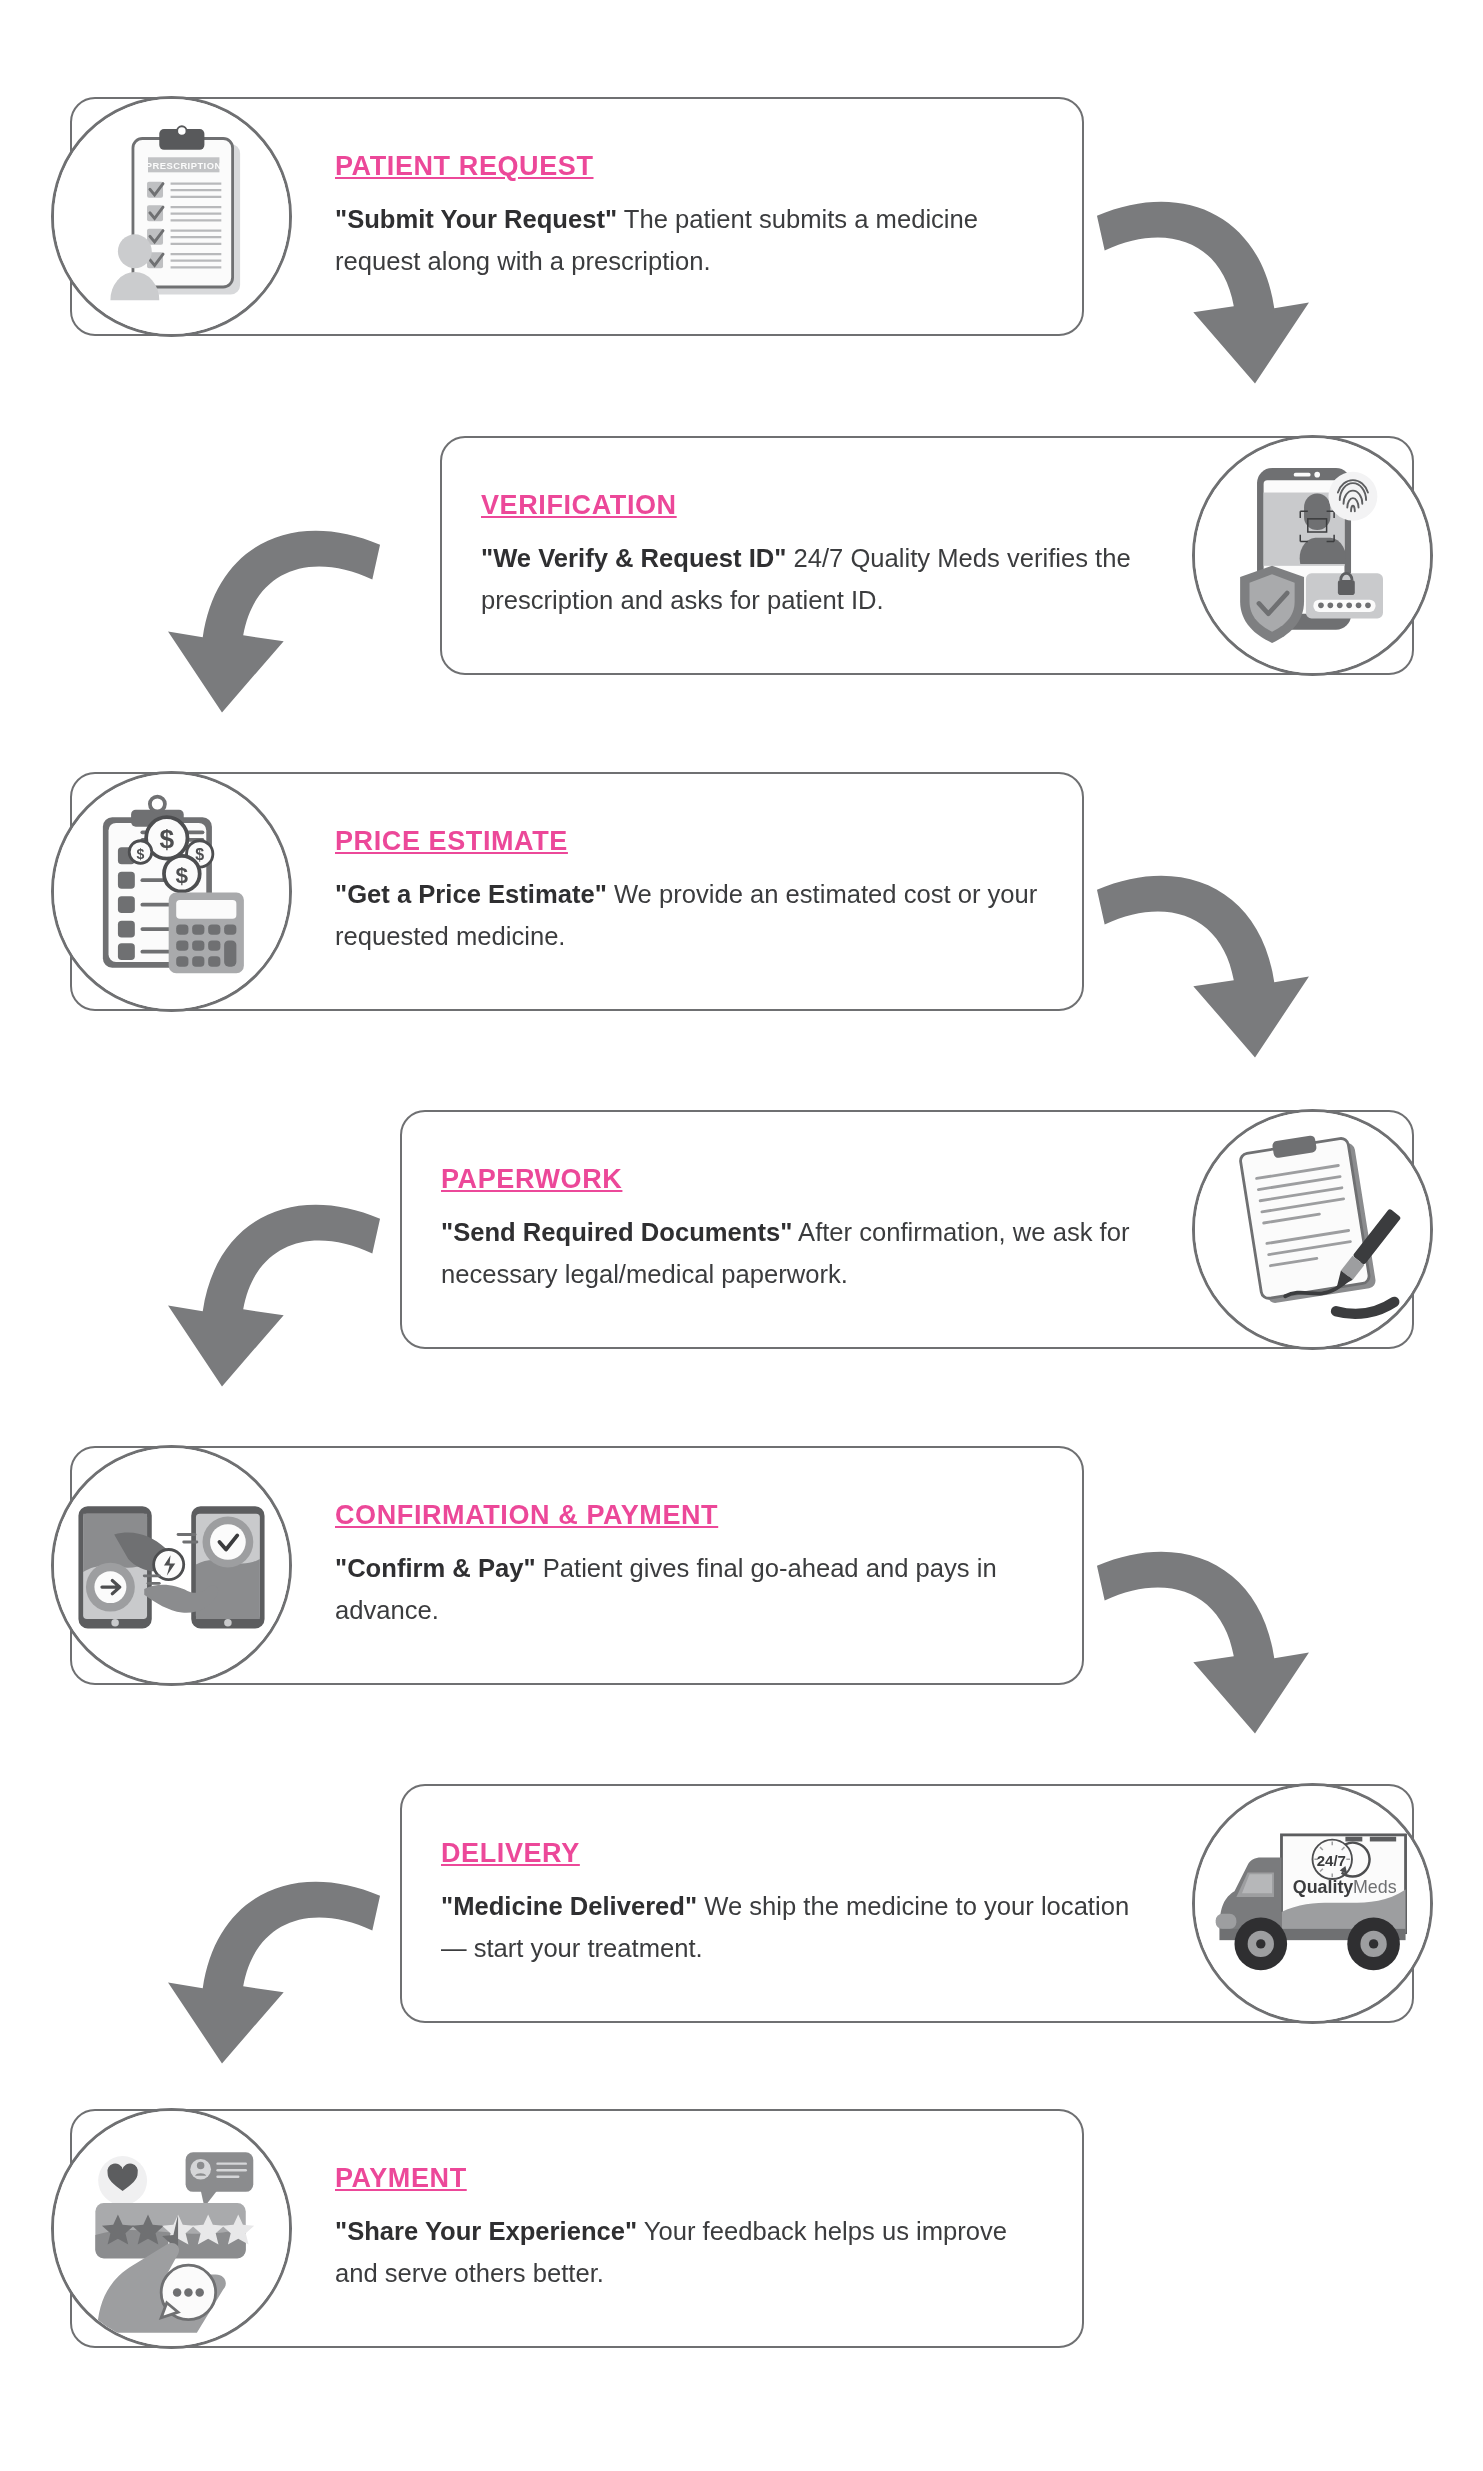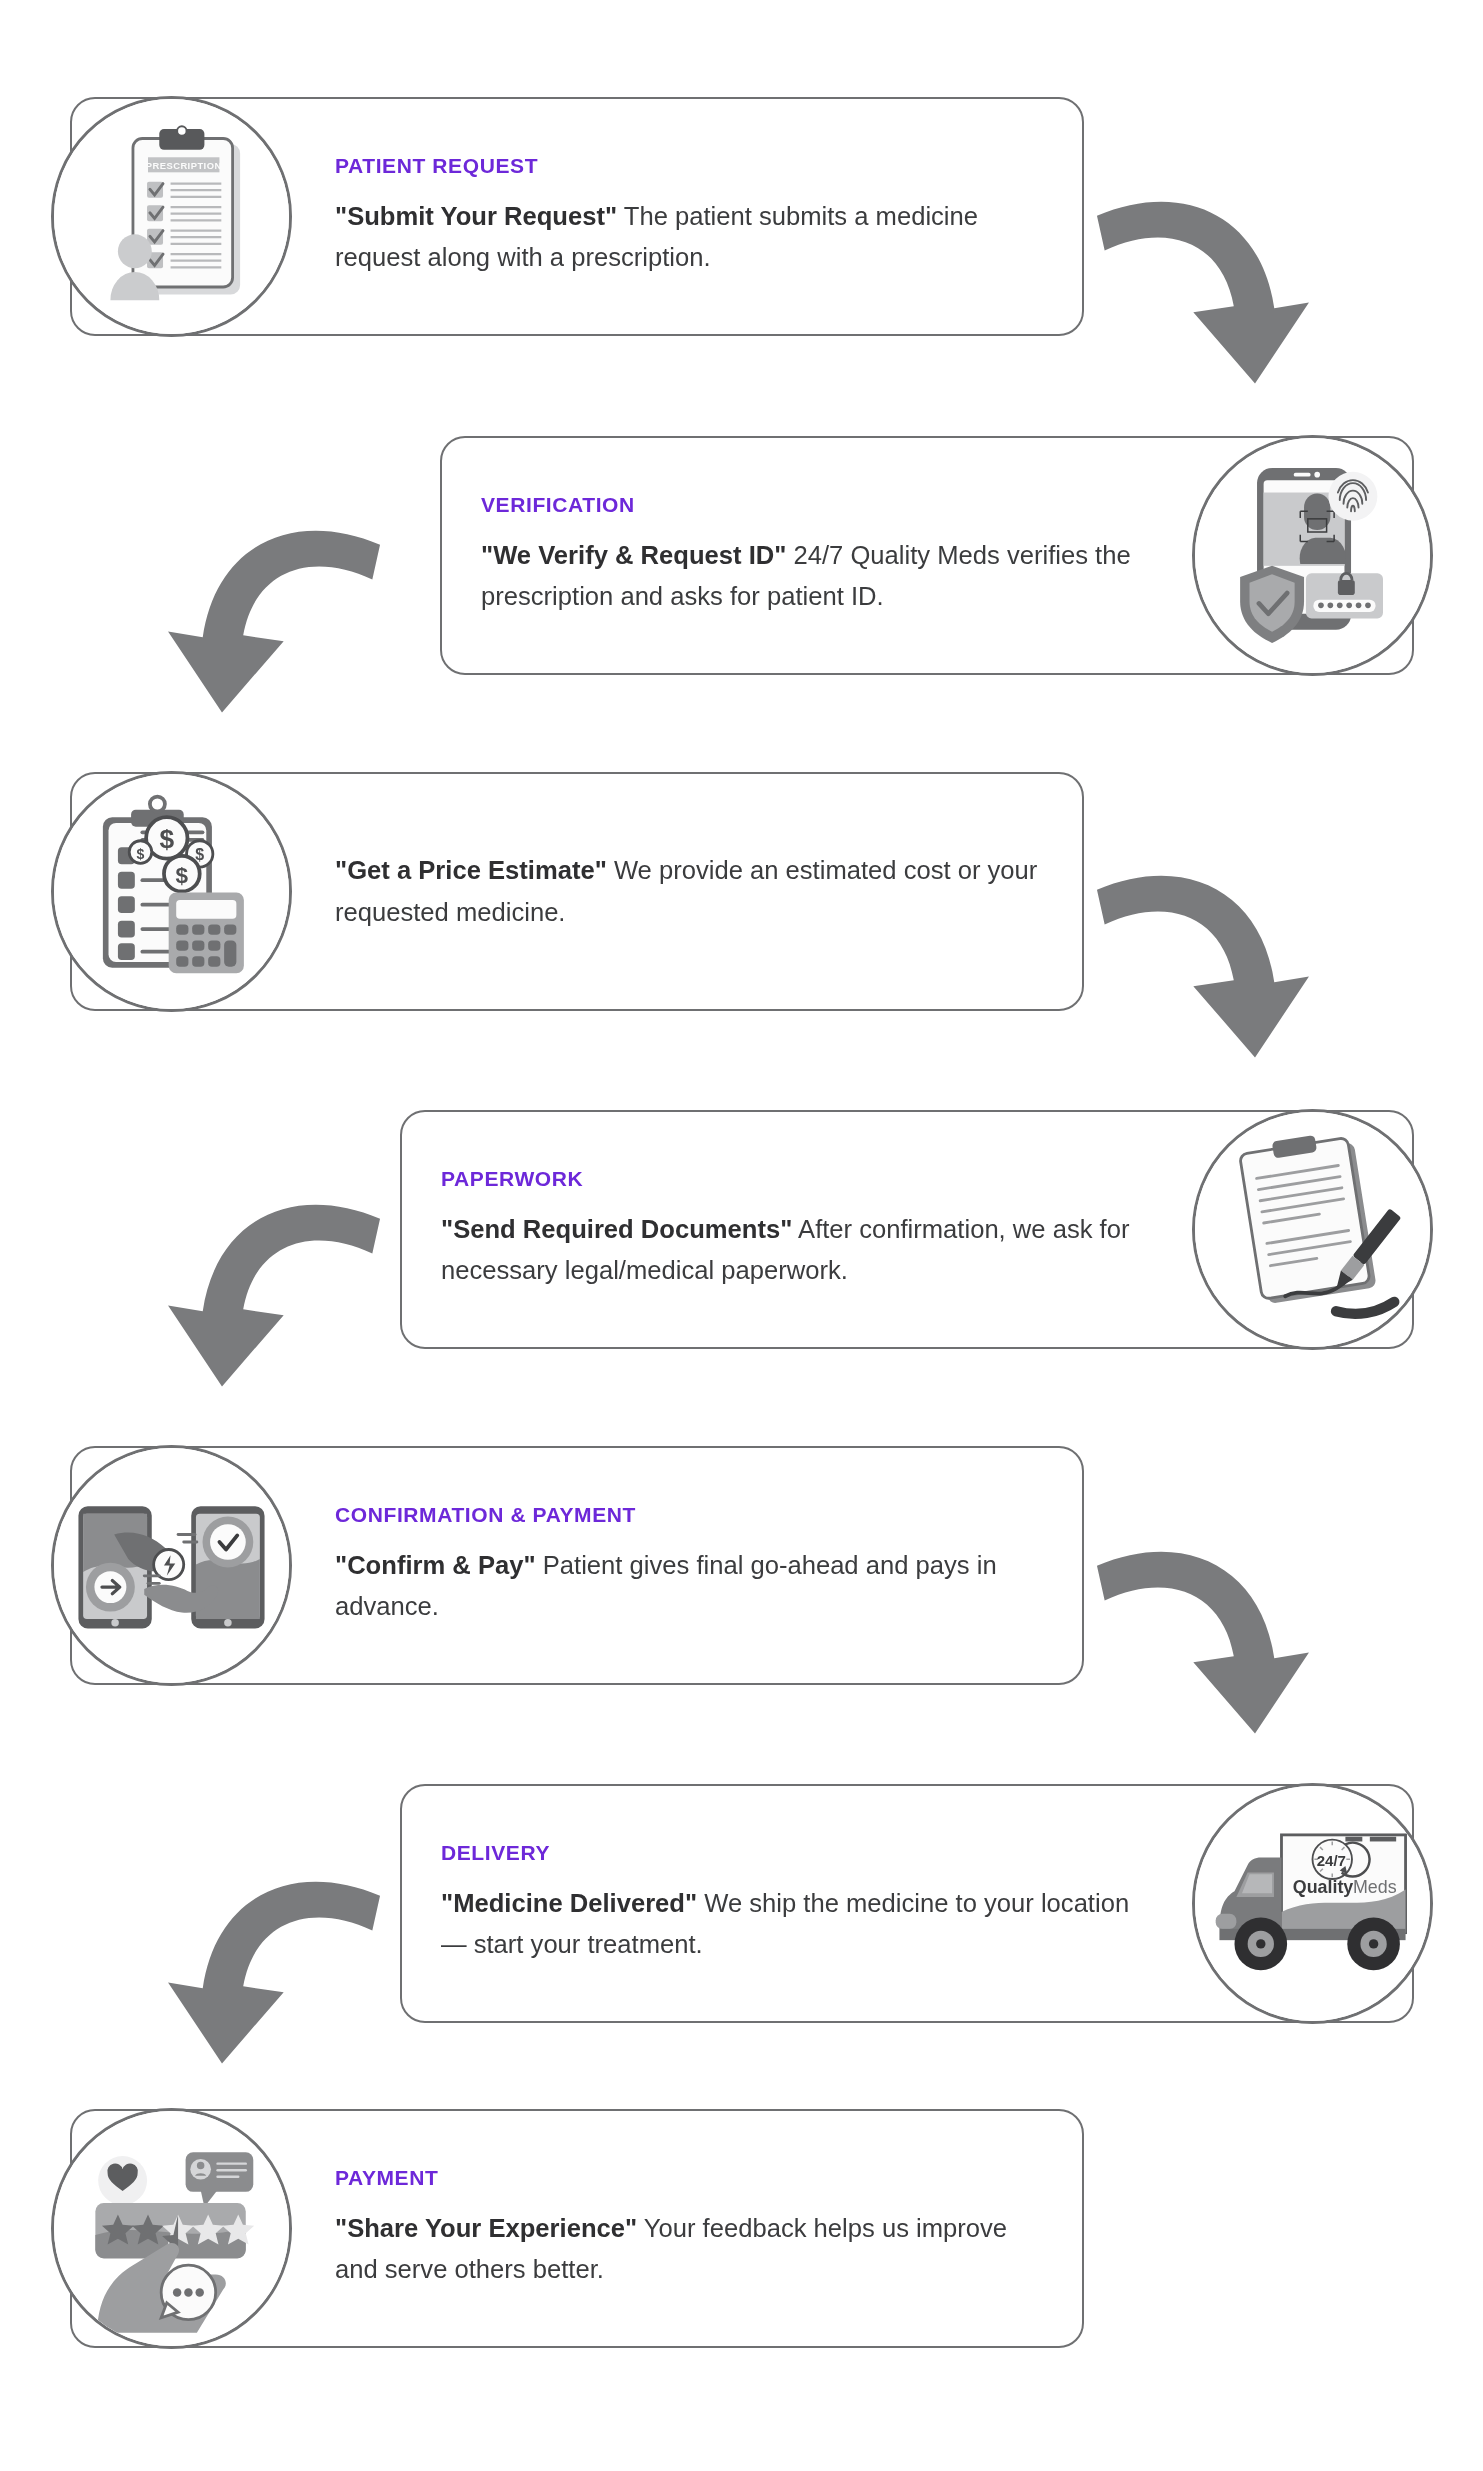--- a/index.html
+++ b/index.html
@@ -30,25 +30,26 @@
     background: #ffffff;
     height: 239px;
     display: flex;
     flex-direction: column;
     justify-content: center;
   }
   .card.left-icon  { padding: 0 39px 0 263px; }
   .card.right-icon { padding: 0 263px 0 39px; }
 
   .card-title {
-    font-size: 21px;
+    font-size: 27px;
     font-weight: 700;
     letter-spacing: 0.6px;
-    color: #6d28d9;
+    color: #ec4899;
     margin-bottom: 17.4px;
+    text-decoration: underline;
   }
   .card-body {
     font-size: 25.6px;
     line-height: 1.62;
     color: #3b3c3e;
     font-weight: 400;
   }
   .card-body b {
     font-weight: 700;
     color: #2f2f31;
@@ -262,20 +263,21 @@
             <rect x="130" y="177" width="13" height="11" rx="4"></rect>
             <rect x="147" y="177" width="13" height="11" rx="4"></rect>
             <rect x="164" y="177" width="13" height="11" rx="4"></rect>
             <rect x="130" y="194" width="13" height="11" rx="4"></rect>
             <rect x="147" y="194" width="13" height="11" rx="4"></rect>
             <rect x="164" y="194" width="13" height="11" rx="4"></rect>
             <rect x="181" y="177" width="13" height="28" rx="5"></rect>
           </g>
         </svg>
       </div>
+      <div class="card-title">PRICE ESTIMATE</div>
       <div class="card-body"><b>"Get a Price Estimate"</b><span> We provide an estimated cost or your requested medicine.</span></div>
     </div>
   </div>
 
   <div class="step" style="left:400px; top:1110px; width:1014px;">
     <div class="card right-icon" style="width:1014px;">
       <div class="medallion at-right">
         <svg viewBox="0 0 250 250">
           <rect x="0" y="0" width="250" height="250" fill="#fff"></rect>
           <g transform="rotate(-9 125 120)">

